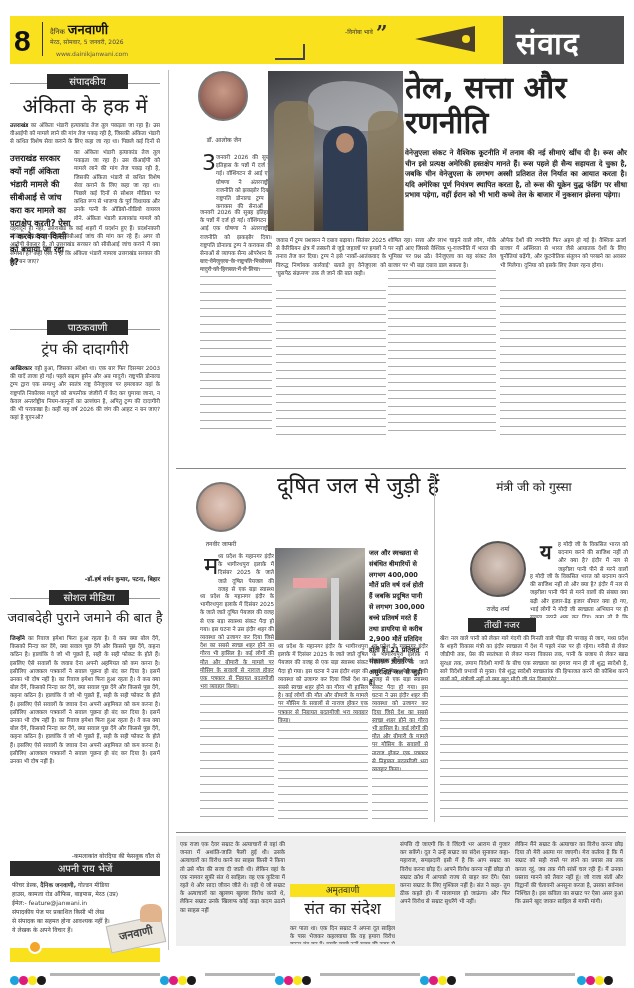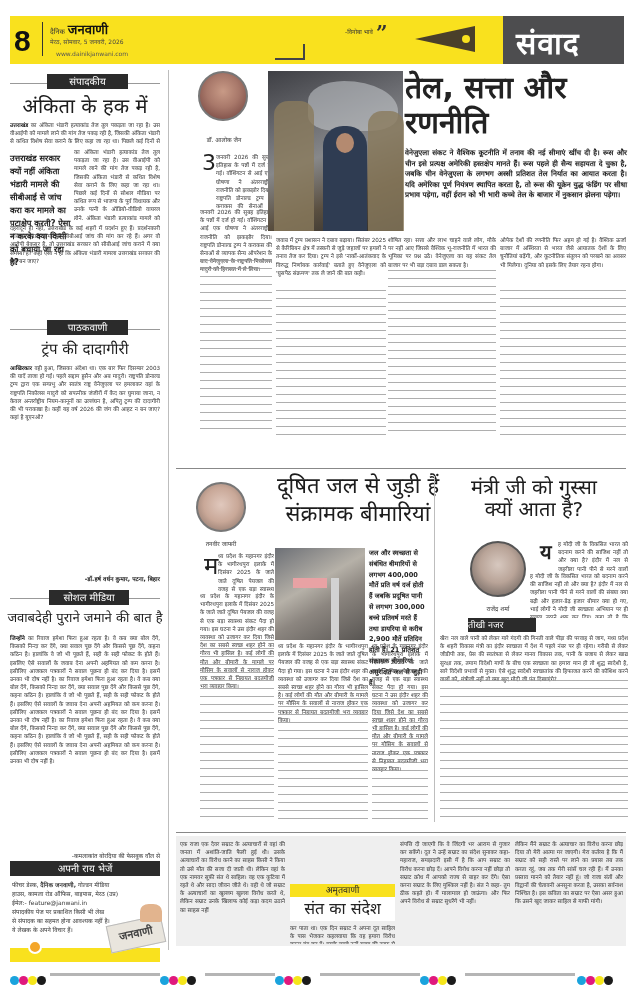--- a/index.html
+++ b/index.html
@@ -122,48 +122,46 @@
 <div class="abs filler" style="left:388px;top:270px;width:108px;height:166px;"></div>
 <div class="abs filler" style="left:500px;top:290px;width:126px;height:146px;"></div>
 <div class="abs filler" style="left:200px;top:260px;width:72px;height:176px;"></div>
 
 <div class="abs h-rule" style="left:176px;top:468px;width:450px;background:#888;"></div>
 
 <div class="abs avatar" style="left:196px;top:482px;width:50px;height:50px;background:radial-gradient(circle at 50% 45%, #e0c8bd 0%, #c9a898 50%, #7f6b62 100%);"></div>
 <div class="abs caption" style="left:196px;top:540px;width:50px;">तनवीर जाफरी</div>
 <div class="abs headline" style="left:258px;top:472px;width:200px;font-size:22px;line-height:28px;">
     <div>दूषित जल से जुड़ी हैं</div>
-    <div>संक्रामक बीमारियां</div>
   </div>
 
 <div class="abs" style="left:204px;top:548px;font:24px 'DejaVu Sans',sans-serif;color:#222;">म</div>
 <div class="abs text" style="left:218px;top:552px;width:56px;height:40px;">ध्य प्रदेश के महानगर इंदौर के भागीरथपुरा इलाके में दिसंबर 2025 के जाते जाते दूषित पेयजल की वजह से एक बड़ा स्वास्थ्य संकट पैदा हो गया। इस घटना ने उस इंदौर शहर की व्यवस्था को उजागर कर दिया जिसे देश का सबसे स्वच्छ शहर होने का गौरव भी हासिल है। कई लोगों की मौत और बीमारी के मामले पर मौसिम के सवालों से नाराज होकर एक पत्रकार से निहायत बदतमीजी भरा व्यवहार किया।</div>
 <div class="abs text" style="left:200px;top:592px;width:74px;height:230px;">ध्य प्रदेश के महानगर इंदौर के भागीरथपुरा इलाके में दिसंबर 2025 के जाते जाते दूषित पेयजल की वजह से एक बड़ा स्वास्थ्य संकट पैदा हो गया। इस घटना ने उस इंदौर शहर की व्यवस्था को उजागर कर दिया जिसे देश का सबसे स्वच्छ शहर होने का गौरव भी हासिल है। कई लोगों की मौत और बीमारी के मामले पर मौसिम के सवालों से नाराज होकर एक पत्रकार से निहायत बदतमीजी भरा व्यवहार किया।</div>
 <div class="abs filler" style="left:200px;top:640px;width:74px;height:182px;"></div>
 
 <div class="abs photo-tap" style="left:275px;top:548px;width:90px;height:92px;">
   <div class="abs" style="left:18px;top:30px;width:34px;height:10px;background:#e8a2a4;"></div>
   <div class="abs" style="left:56px;top:30px;width:8px;height:62px;background:#d2d2d2;"></div>
 </div>
 <div class="abs" style="left:369px;top:548px;width:58px;font-size:6.6px;line-height:10.8px;font-weight:bold;color:#222;">जल और स्वच्छता से संबंधित बीमारियों से लगभग 400,000 मौतें प्रति वर्ष दर्ज होती हैं जबकि प्रदूषित पानी से लगभग 300,000 बच्चे प्रतिवर्ष मरते हैं तथा डायरिया से करीब 2,900 मौतें प्रतिदिन होती हैं। 21 प्रतिशत संक्रामक बीमारियां असुरक्षित जल से जुड़ी हैं।</div>
 
 <div class="abs text" style="left:278px;top:642px;width:90px;height:180px;">ध्य प्रदेश के महानगर इंदौर के भागीरथपुरा इलाके में दिसंबर 2025 के जाते जाते दूषित पेयजल की वजह से एक बड़ा स्वास्थ्य संकट पैदा हो गया। इस घटना ने उस इंदौर शहर की व्यवस्था को उजागर कर दिया जिसे देश का सबसे स्वच्छ शहर होने का गौरव भी हासिल है। कई लोगों की मौत और बीमारी के मामले पर मौसिम के सवालों से नाराज होकर एक पत्रकार से निहायत बदतमीजी भरा व्यवहार किया।</div>
 <div class="abs filler" style="left:278px;top:690px;width:90px;height:132px;"></div>
 <div class="abs text" style="left:372px;top:642px;width:56px;height:180px;">ध्य प्रदेश के महानगर इंदौर के भागीरथपुरा इलाके में दिसंबर 2025 के जाते जाते दूषित पेयजल की वजह से एक बड़ा स्वास्थ्य संकट पैदा हो गया। इस घटना ने उस इंदौर शहर की व्यवस्था को उजागर कर दिया जिसे देश का सबसे स्वच्छ शहर होने का गौरव भी हासिल है। कई लोगों की मौत और बीमारी के मामले पर मौसिम के सवालों से नाराज होकर एक पत्रकार से निहायत बदतमीजी भरा व्यवहार किया।</div>
 <div class="abs filler" style="left:372px;top:690px;width:56px;height:132px;"></div>
 
 <div class="abs col-rule" style="left:434px;top:476px;height:346px;"></div>
 
-<div class="abs headline" style="left:440px;top:476px;width:188px;font-size:20px;line-height:22px;">
+<div class="abs headline" style="left:440px;top:476px;width:188px;font-size:12px;line-height:22px;">
     <div>मंत्री जी को गुस्सा</div>
-    <div>क्यों आता है?</div>
   </div>
 <div class="abs avatar" style="left:470px;top:541px;width:56px;height:56px;border-color:#555;background:radial-gradient(circle at 50% 42%, #d7c8bf 0%, #b9a498 45%, #5c5552 100%);"></div>
 <div class="abs caption" style="left:470px;top:605px;width:56px;">राजेंद्र शर्मा</div>
-<div class="abs" style="left:468px;top:618px;width:68px;height:14px;background:#2b2b2b;color:#fff;font-size:9px;line-height:14px;">तीखी नजर</div>
+<div class="abs" style="left:468px;top:618px;width:68px;height:14px;background:#2b2b2b;color:#fff;font-size:9px;line-height:14px;text-align:center;">तीखी नजर</div>
 <div class="abs" style="left:540px;top:538px;font:bold 20px 'DejaVu Sans',sans-serif;color:#222;">य</div>
 <div class="abs text" style="left:558px;top:540px;width:70px;height:32px;">ह मोदी जी के विकसित भारत को बदनाम करने की साजिश नहीं तो और क्या है? इंदौर में नल से जहरीला पानी पीने से मरने वालों की संख्या क्या बढ़ी और हजार-डेढ़ हजार बीमार क्या हो गए, भाई लोगों ने मोदी जी स्वच्छता अभियान पर ही सवाल उठाने शुरू कर दिए। कहा तो है कि मोदीशाही की चाबी हर गौरव की तरह, स्वच्छता में भी मध्यप्रदेश है।</div>
 <div class="abs text" style="left:530px;top:572px;width:98px;height:46px;">ह मोदी जी के विकसित भारत को बदनाम करने की साजिश नहीं तो और क्या है? इंदौर में नल से जहरीला पानी पीने से मरने वालों की संख्या क्या बढ़ी और हजार-डेढ़ हजार बीमार क्या हो गए, भाई लोगों ने मोदी जी स्वच्छता अभियान पर ही सवाल उठाने शुरू कर दिए। कहा तो है कि मोदीशाही की चाबी हर गौरव की तरह, स्वच्छता में भी मध्यप्रदेश है।</div>
 <div class="abs text" style="left:440px;top:634px;width:188px;height:188px;">खैर! नल वाले पानी को लेकर मारे गंदगी की गिनती वाले पीड़ा की परवाह से जाग, मध्य प्रदेश के शहरी विकास मंत्री का इंदौर स्वच्छता में देश में पहले नंबर पर ही रहेगा। गरीबी से लेकर जीडीपी तक, प्रेस की स्वतंत्रता से लेकर मानव विकास तक, पानी के बजाय से लेकर खाद्य सुरक्षा तक, तमाम विदेशी मापों के बीच एक स्वच्छता का हमारा मान ही तो शुद्ध स्वदेशी है, सारे विदेशी प्रभावों से मुक्त। ऐसे शुद्ध स्वदेशी स्वच्छतांक की हिफाजत करने की कोशिश करने वालों को, मंत्रीजी नहीं तो क्या खुद मोदी जी पंत दिखाएंगे?</div>
 <div class="abs filler" style="left:440px;top:680px;width:188px;height:142px;"></div>
 
 <div class="abs h-rule" style="left:176px;top:832px;width:450px;background:#888;"></div>
 
 <div class="abs" style="left:176px;top:836px;width:450px;height:110px;background:#efefef;"></div>
 <div class="abs" style="left:290px;top:884px;width:105px;height:13px;background:#f9e11e;font-size:9px;line-height:13px;text-align:center;color:#222;">अमृतवाणी</div>

